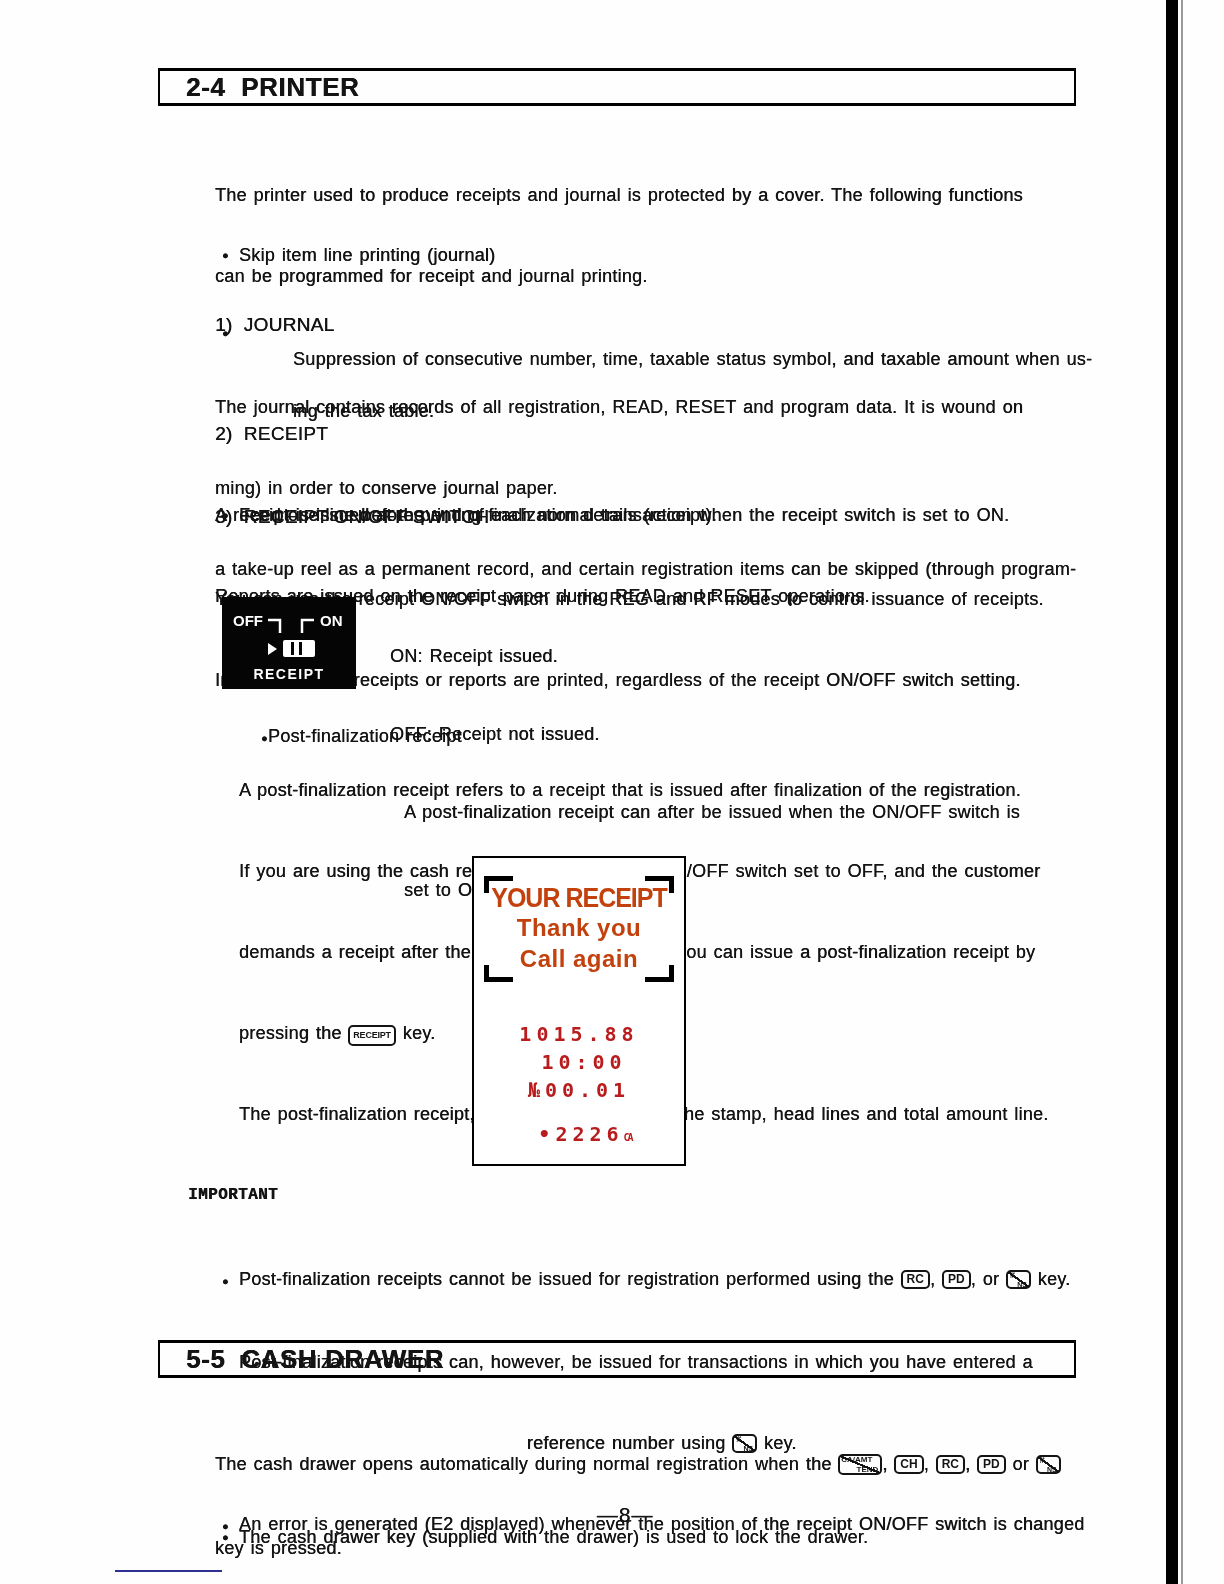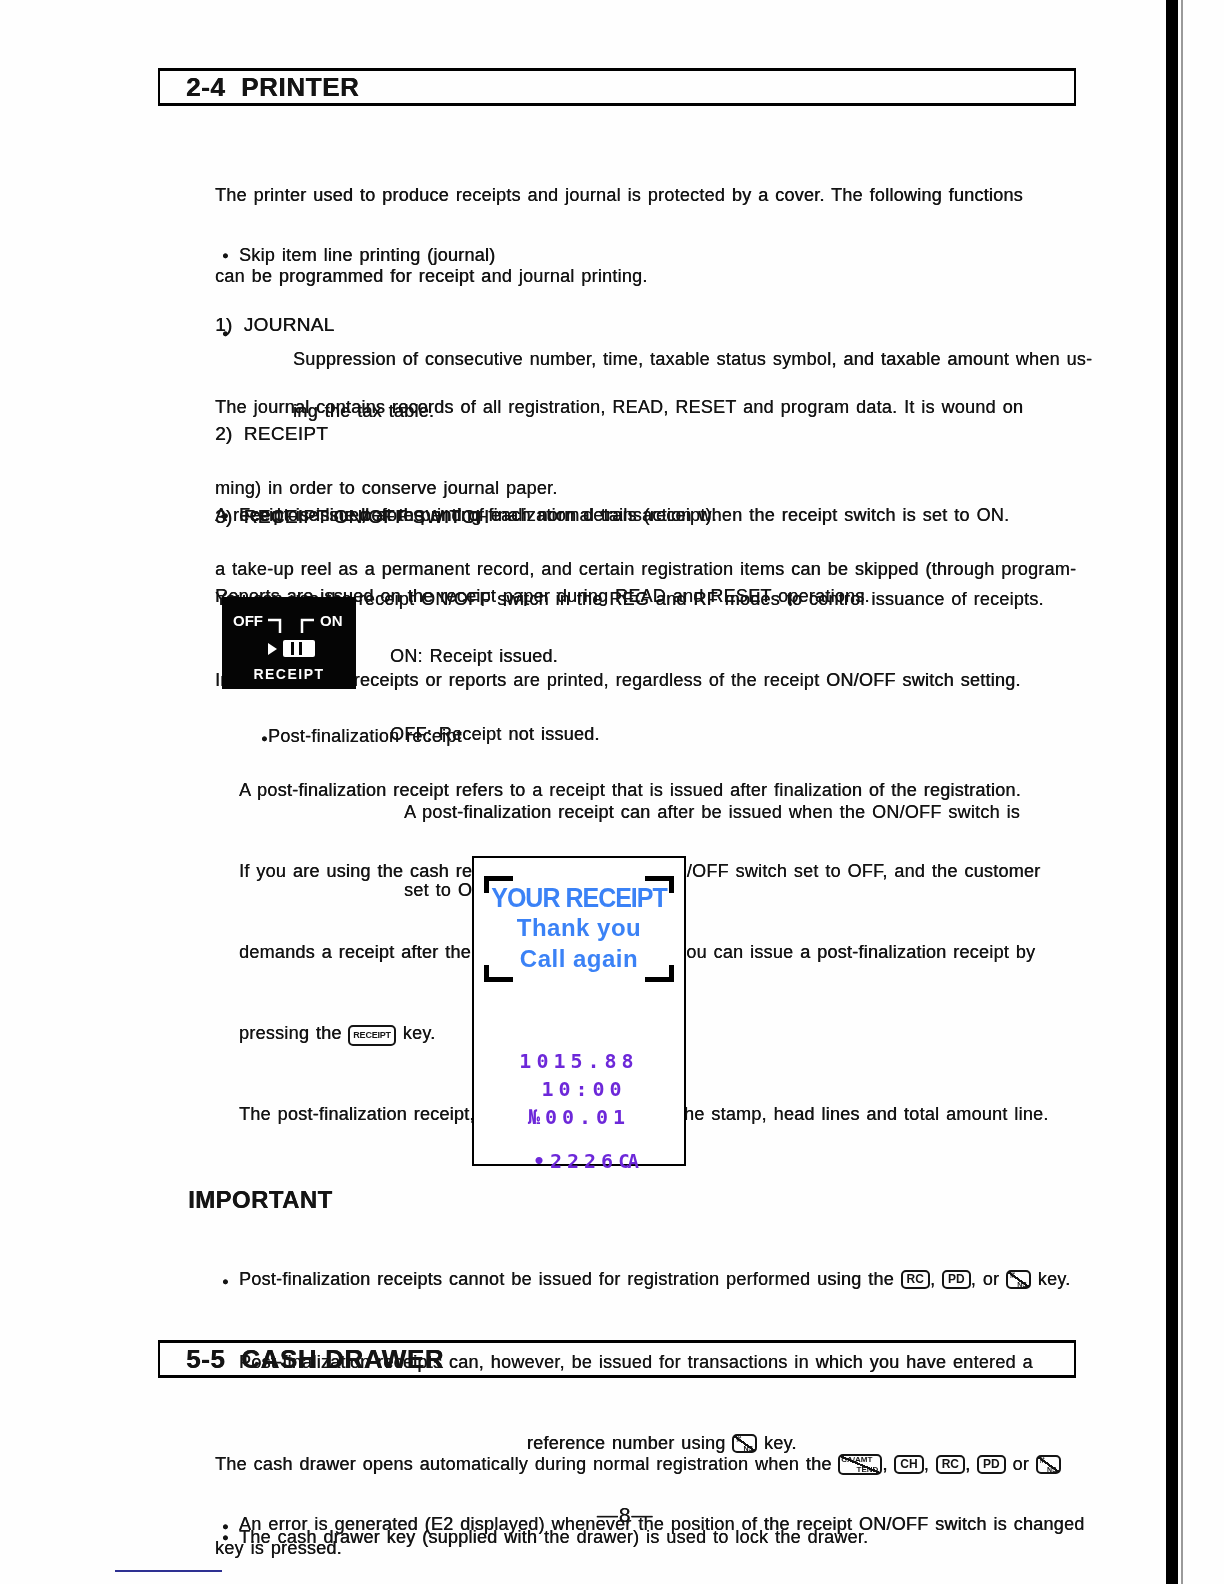--- a/index.html
+++ b/index.html
@@ -14,22 +14,22 @@
   .line { white-space:pre; }
   .secbox {
     left:158px; width:918px; height:38px; box-sizing:border-box;
     border:2px solid #000; border-top-width:3px; border-bottom-width:3px;
     display:flex; align-items:center; padding-left:26px;
     font-size:26px; font-weight:700; letter-spacing:0.6px; white-space:pre;
     text-shadow:0.4px 0 0 currentColor;
   }
   .h { font-weight:400; font-size:19px; letter-spacing:0.3px; white-space:pre;
        text-shadow:0.4px 0 0 currentColor; }
-  .h-important { font-weight:700; font-size:24px; letter-spacing:0.4px;
-       text-shadow:0.4px 0 0 currentColor; }
+  .h-important { font-weight:700; font-size:16px; letter-spacing:0.4px;
+       text-shadow:0.4px 0 0 currentColor;font-family:Liberation Mono, monospace; }
   .bullet-row { display:flex; }
   .bdot { width:17px; font-size:11px; flex:0 0 17px; }
   .btext { flex:1; }
   .indent { padding-left:14px; }
 
   
   .key {
     display:inline-block; border:2px solid #141414; border-radius:5px;
     padding:0 4px; font-size:12px; font-weight:700; line-height:15px;
     vertical-align:2px; letter-spacing:0; word-spacing:0; text-shadow:none; white-space:nowrap;
@@ -46,32 +46,32 @@
   .kdiag .kb { position:absolute; bottom:-2px; right:2px; font-size:7px; font-weight:700;
                line-height:8px; letter-spacing:0; word-spacing:0; text-shadow:none; }
   .kdiag.wide { width:44px; height:21px; vertical-align:-5px; }
   .kdiag.wide .kt { font-size:8px; top:-1px; left:1px; }
   .kdiag.wide .kb { font-size:8px; bottom:-1px; right:2px; }
 
   
   .receiptbox { left:472px; top:856px; width:214px; height:310px;
                 border:2px solid #000; box-sizing:border-box; background:#fff; }
   .stamp { position:relative; margin:24px auto 0; width:176px; text-align:center;
-           font-weight:700; color:#3b82f6; }
+           font-weight:700; color:#c2410c; }
   .stamp-l1 { font-size:25px; letter-spacing:-1px; transform:scaleY(1.08); line-height:30px; }
   .stamp-l2 { font-size:24px; letter-spacing:0.5px; line-height:31px; }
   .corner { position:absolute; width:24px; height:12px; }
   .c-tl { top:-6px; left:-7px; border-top:5px solid #000; border-left:5px solid #000; }
   .c-tr { top:-6px; right:-7px; border-top:5px solid #000; border-right:5px solid #000; }
   .c-bl { bottom:-8px; left:-7px; border-bottom:5px solid #000; border-left:5px solid #000; }
   .c-br { bottom:-8px; right:-7px; border-bottom:5px solid #000; border-right:5px solid #000; }
   .rline { position:absolute; left:0; right:0; text-align:center;
            font-family:"DejaVu Sans Mono", monospace; font-weight:700;
-           font-size:20px; letter-spacing:5px; color:#6d28d9; white-space:pre;margin-top:27px; }
-  .rtotal-small { font-size:19px; letter-spacing:-2px; }
+           font-size:20px; letter-spacing:5px; color:#b91c1c; white-space:pre; }
+  .rtotal-small { font-size:10px; letter-spacing:-2px; }
 
   .scanbar { left:1166px; top:0; width:12px; height:1584px; background:#000; }
   .scanbar2 { left:1181px; top:0; width:2px; height:1584px; background:#9a9a9a; }
   .bottomline { left:115px; top:1570px; width:107px; height:2px; background:#2e3192; }
   .pagenum { left:570px; top:1503px; width:110px; text-align:center; font-size:21px;
              letter-spacing:1px; text-shadow:0.4px 0 0 currentColor; }
 </style>
 </head>
 <body>
 

